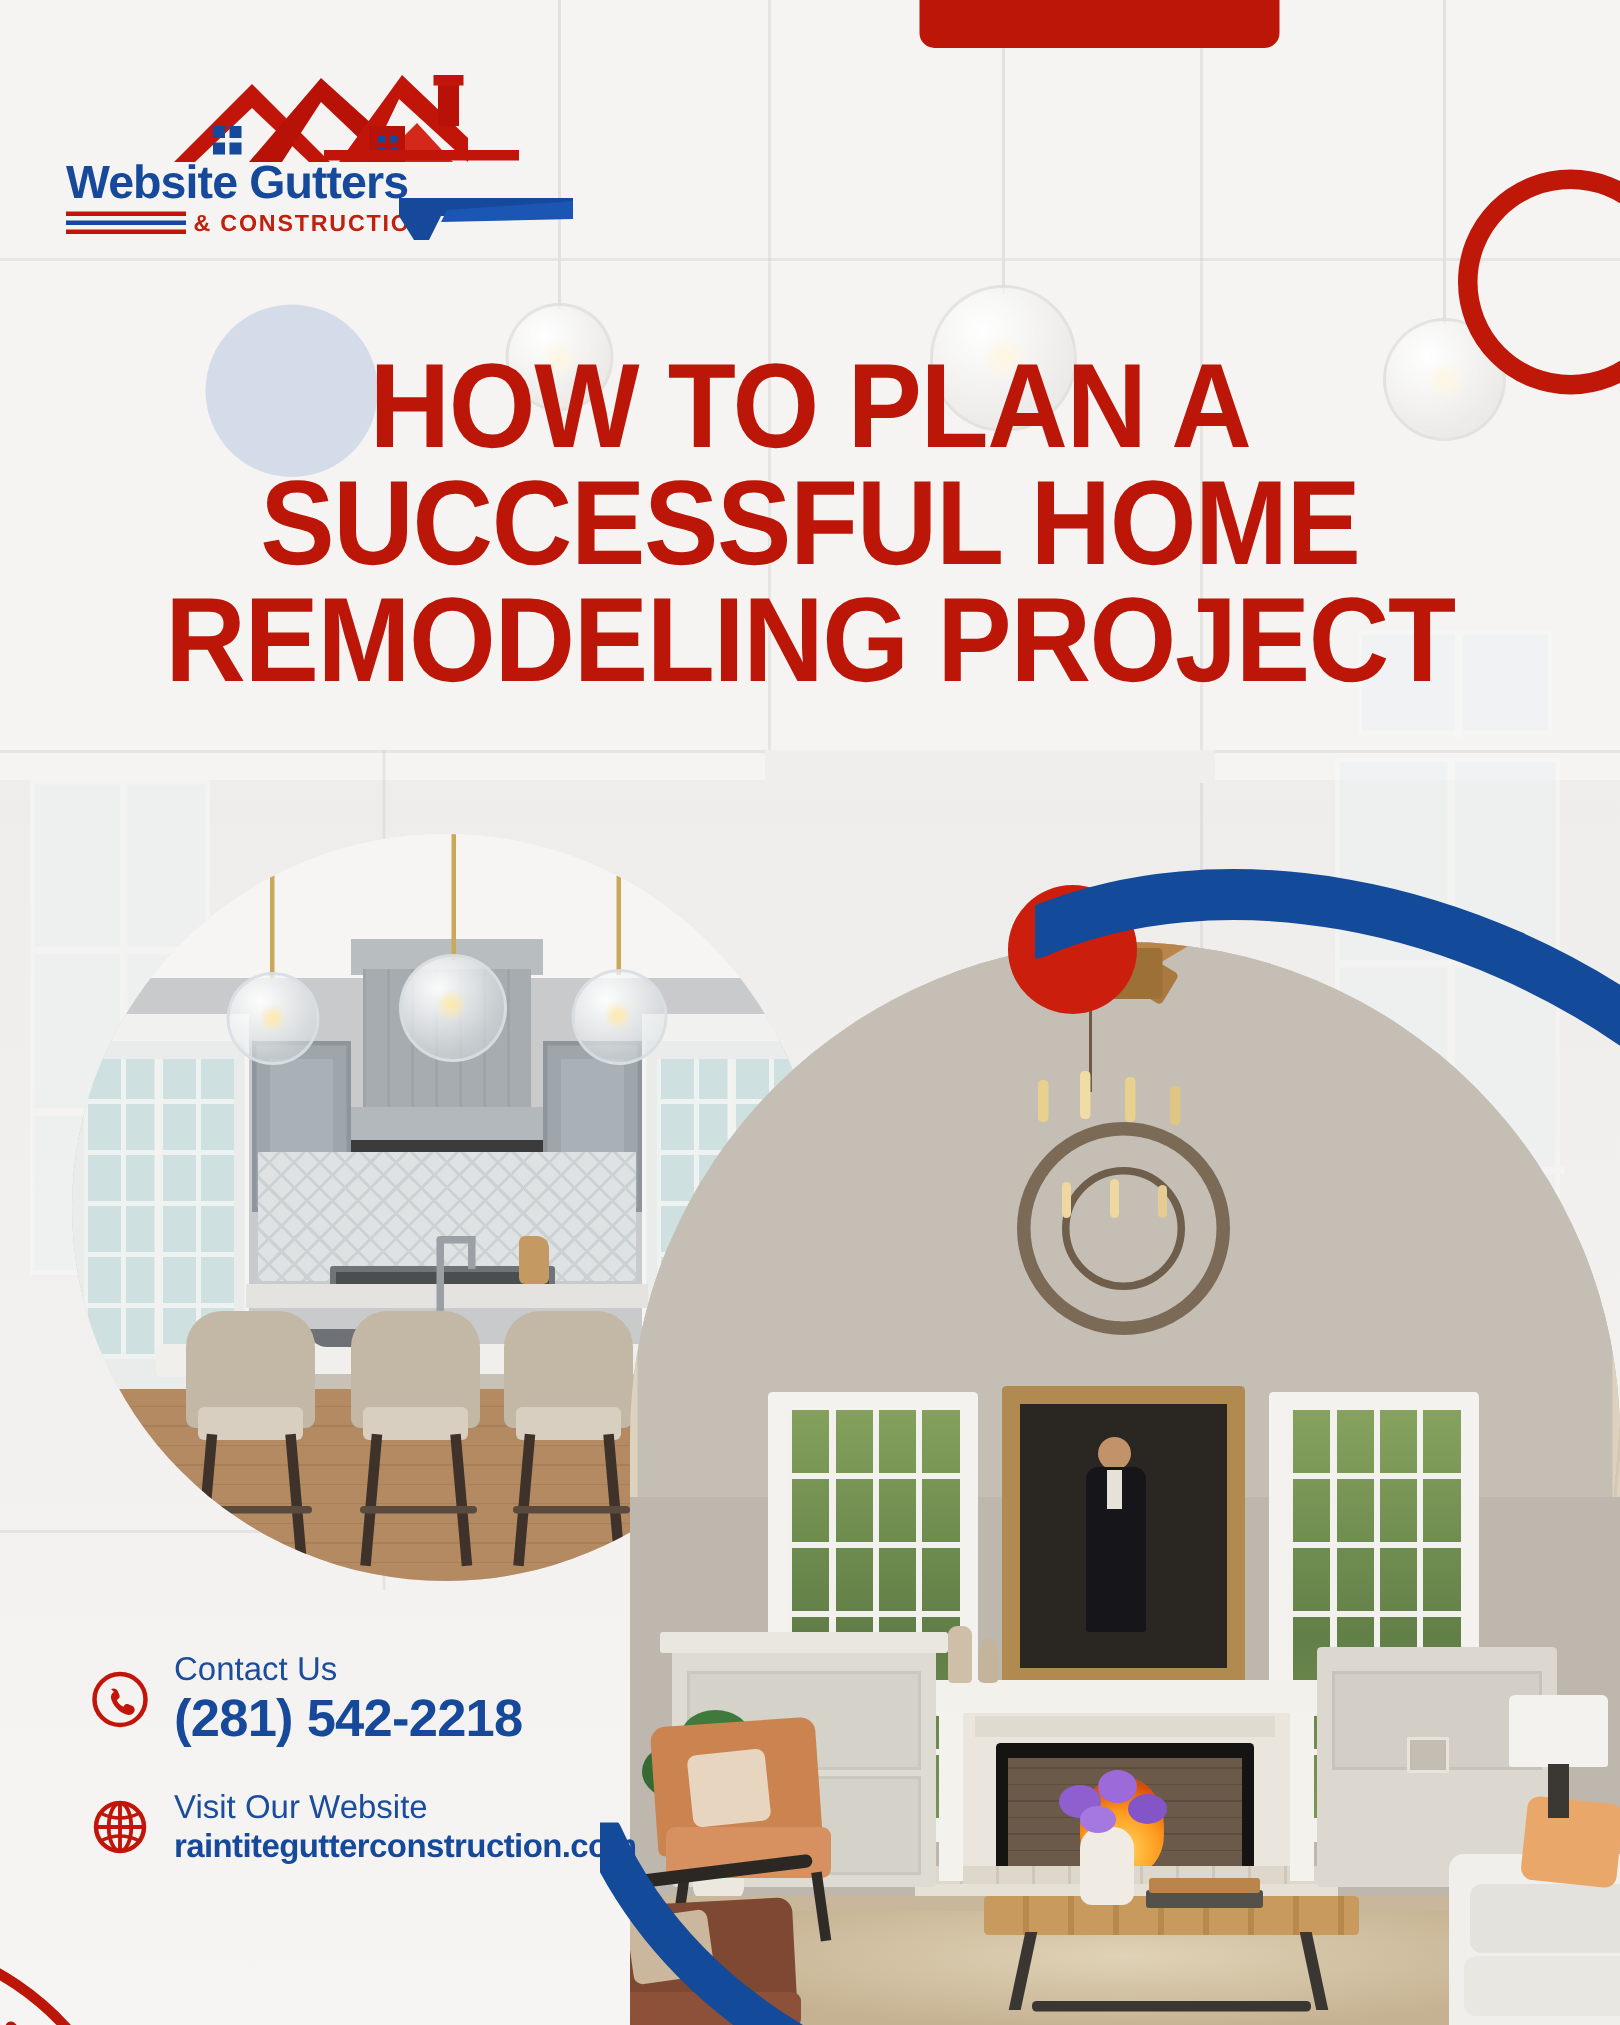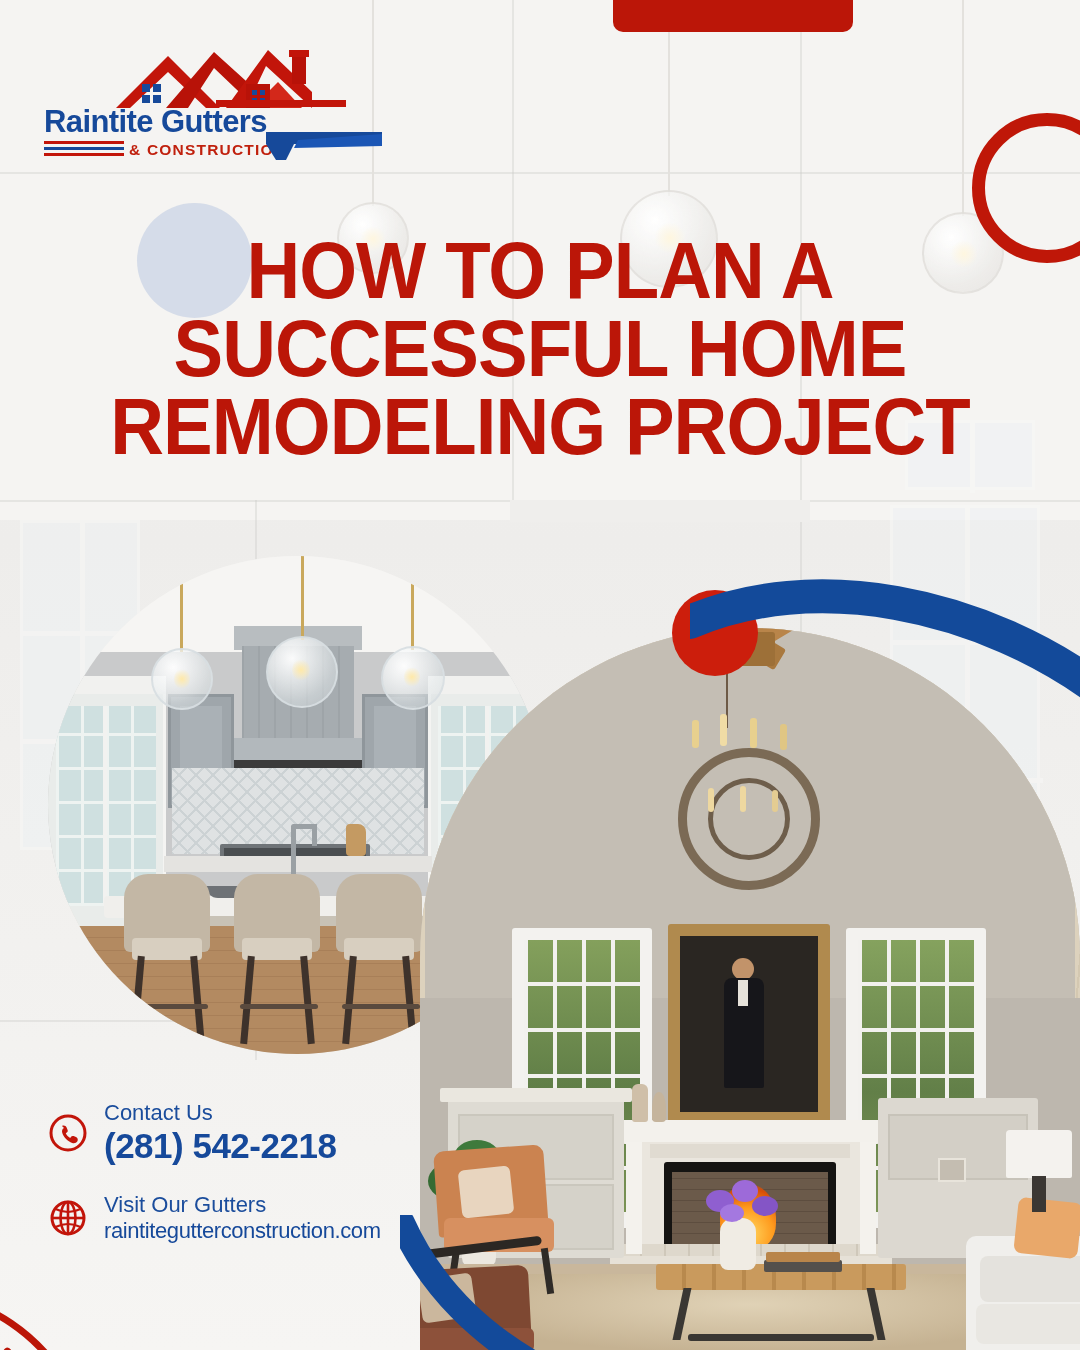--- a/index.html
+++ b/index.html
@@ -89,27 +89,27 @@
   .photo-living {
     position:absolute; left:420px; top:628px; width:660px; height:722px;
     overflow:hidden;
     border-radius:330px 330px 0 0;
   }
 
   
   .sc { position:absolute; }
 
   
-  .contact { position:absolute; left:48px; top:1100px; width:430px; height:150px; }
+  .contact { position:absolute; left:60px; top:1100px; width:430px; height:150px; }
   .c-row { position:absolute; left:0; display:flex; align-items:center; }
   .c-icon { width:40px; height:40px; flex:0 0 40px; }
   .c-text { margin-left:16px; }
   .c-label { font-size:22px; color:#1b4d9c; line-height:26px; }
   .c-phone { font-size:35px; font-weight:bold; color:#16499a; line-height:40px; letter-spacing:-.5px; }
-  .c-site { font-size:22px; font-weight:normal; color:#16499a; line-height:26px; letter-spacing:-.4px; }
+  .c-site { font-size:22px; font-weight:bold; color:#16499a; line-height:26px; letter-spacing:-.4px; }
 </style>
 </head>
 <body>
 
 <div class="canvas">
 
   <div class="bg-wash"></div>
 
   <div>
     <div class="bg-panel" style="left:0;top:0;width:1080px;height:520px;background:#f5f4f2;"></div>
@@ -408,21 +408,21 @@
         <rect x="47" y="36" width="8" height="8" fill="#16499a"></rect>
         <rect x="36" y="47" width="8" height="8" fill="#16499a"></rect>
         <rect x="47" y="47" width="8" height="8" fill="#16499a"></rect>
         <rect x="146" y="42" width="5" height="5" fill="#16499a"></rect>
         <rect x="154" y="42" width="5" height="5" fill="#16499a"></rect>
         <rect x="146" y="50" width="5" height="5" fill="#16499a"></rect>
         <rect x="154" y="50" width="5" height="5" fill="#16499a"></rect>
         <rect x="110" y="52" width="130" height="7" fill="#c2150a"></rect>
       </svg>
     </div>
-    <div class="logo-word">Raintite Gutters</div>
+    <div class="logo-word">Website Gutters</div>
     <div class="logo-stripes">
       <svg width="80" height="18" viewBox="0 0 80 18">
         <rect x="0" y="1" width="80" height="3" fill="#c2150a"></rect>
         <rect x="0" y="7" width="80" height="3" fill="#16499a"></rect>
         <rect x="0" y="13" width="80" height="3" fill="#c2150a"></rect>
       </svg>
     </div>
     <div class="logo-sub">&amp; CONSTRUCTION</div>
     <div class="logo-gutter">
       <svg width="118" height="34" viewBox="0 0 118 34">
@@ -458,20 +458,20 @@
         <svg width="40" height="40" viewBox="0 0 40 40">
           <circle cx="20" cy="20" r="16" fill="none" stroke="#c2150a" stroke-width="3"></circle>
           <ellipse cx="20" cy="20" rx="7.5" ry="16" fill="none" stroke="#c2150a" stroke-width="2.6"></ellipse>
           <line x1="4" y1="20" x2="36" y2="20" stroke="#c2150a" stroke-width="2.6"></line>
           <line x1="20" y1="4" x2="20" y2="36" stroke="#c2150a" stroke-width="2.6"></line>
           <path d="M7.5 11 Q20 17 32.5 11" fill="none" stroke="#c2150a" stroke-width="2.2"></path>
           <path d="M7.5 29 Q20 23 32.5 29" fill="none" stroke="#c2150a" stroke-width="2.2"></path>
         </svg>
       </div>
       <div class="c-text">
-        <div class="c-label">Visit Our Gutters</div>
+        <div class="c-label">Visit Our Website</div>
         <div class="c-site">raintitegutterconstruction.com</div>
       </div>
     </div>
 
   </div>
 
 </div>
 
 </body></html>

